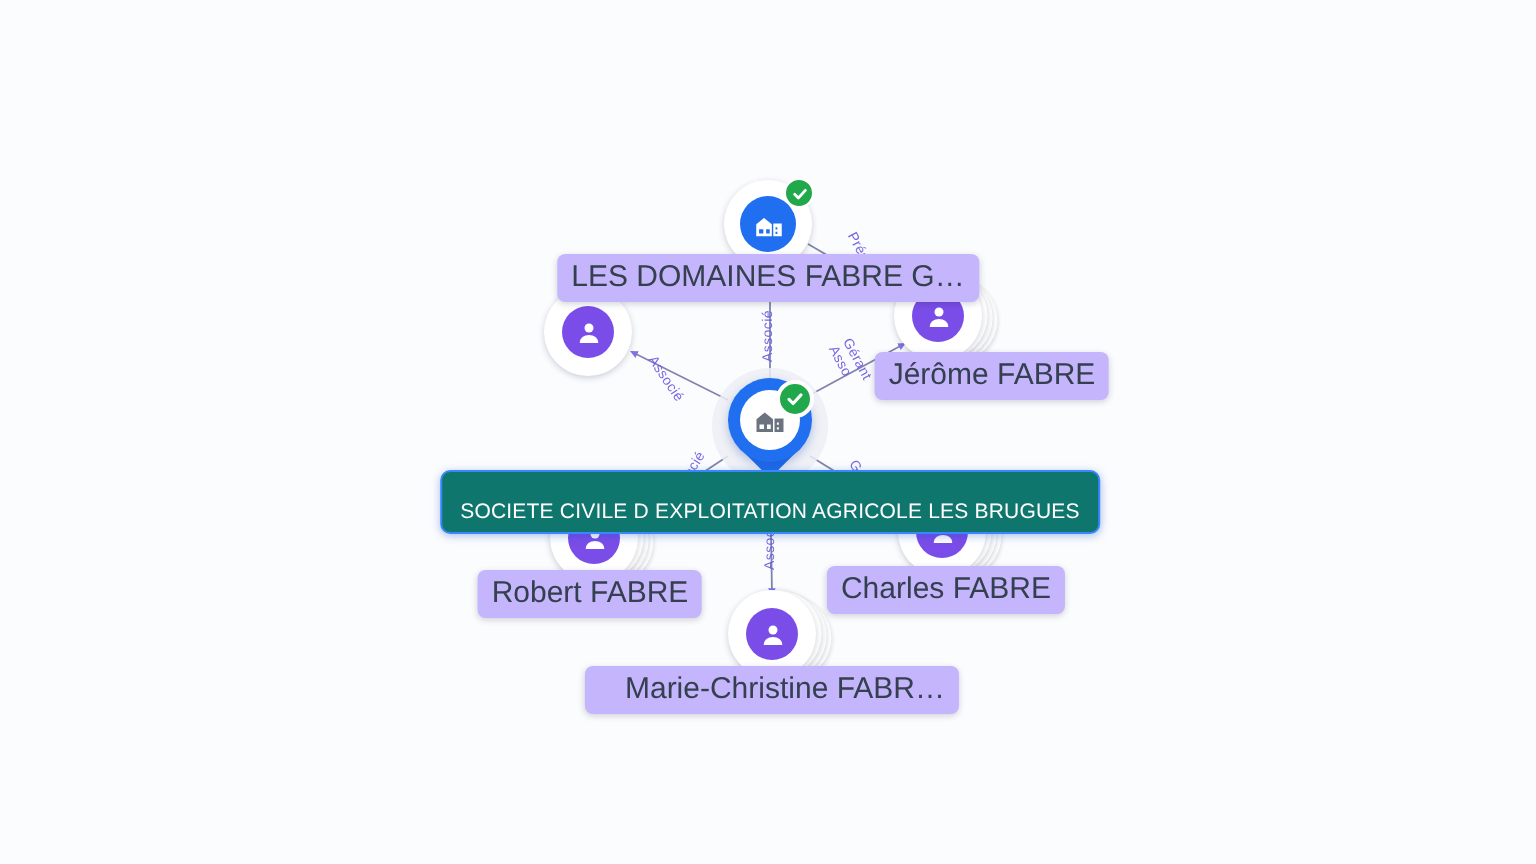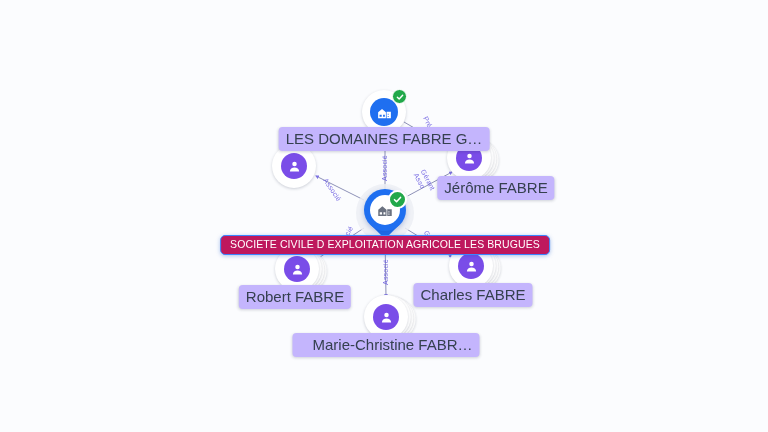--- a/index.html
+++ b/index.html
@@ -167,26 +167,26 @@
     background: #c4b5fd;
     color: #35404f;
     font-size: 15px;
     line-height: 1;
     padding: 4px 7px 5px 7px;
     border-radius: 4px;
     box-shadow: 0 1px 3px rgba(30,40,70,0.20);
     z-index: 20;
   }
   .label.selected {
-    background: #be185d;
+    background: #0f766e;
     color: #ffffff;
     border: 1.5px solid #3b86ff;
     font-size: 10.5px;
     letter-spacing: .1px;
-    padding: 3px 9px 4px 9px;
+    padding: 15px 9px 4px 9px;
     border-radius: 5px;
     z-index: 30;
     box-shadow: 0 1px 4px rgba(18,80,200,0.35);
   }
 
   
   .edge-label {
     position: absolute;
     transform-origin: 50% 50%;
     color: #6a5ce0;

